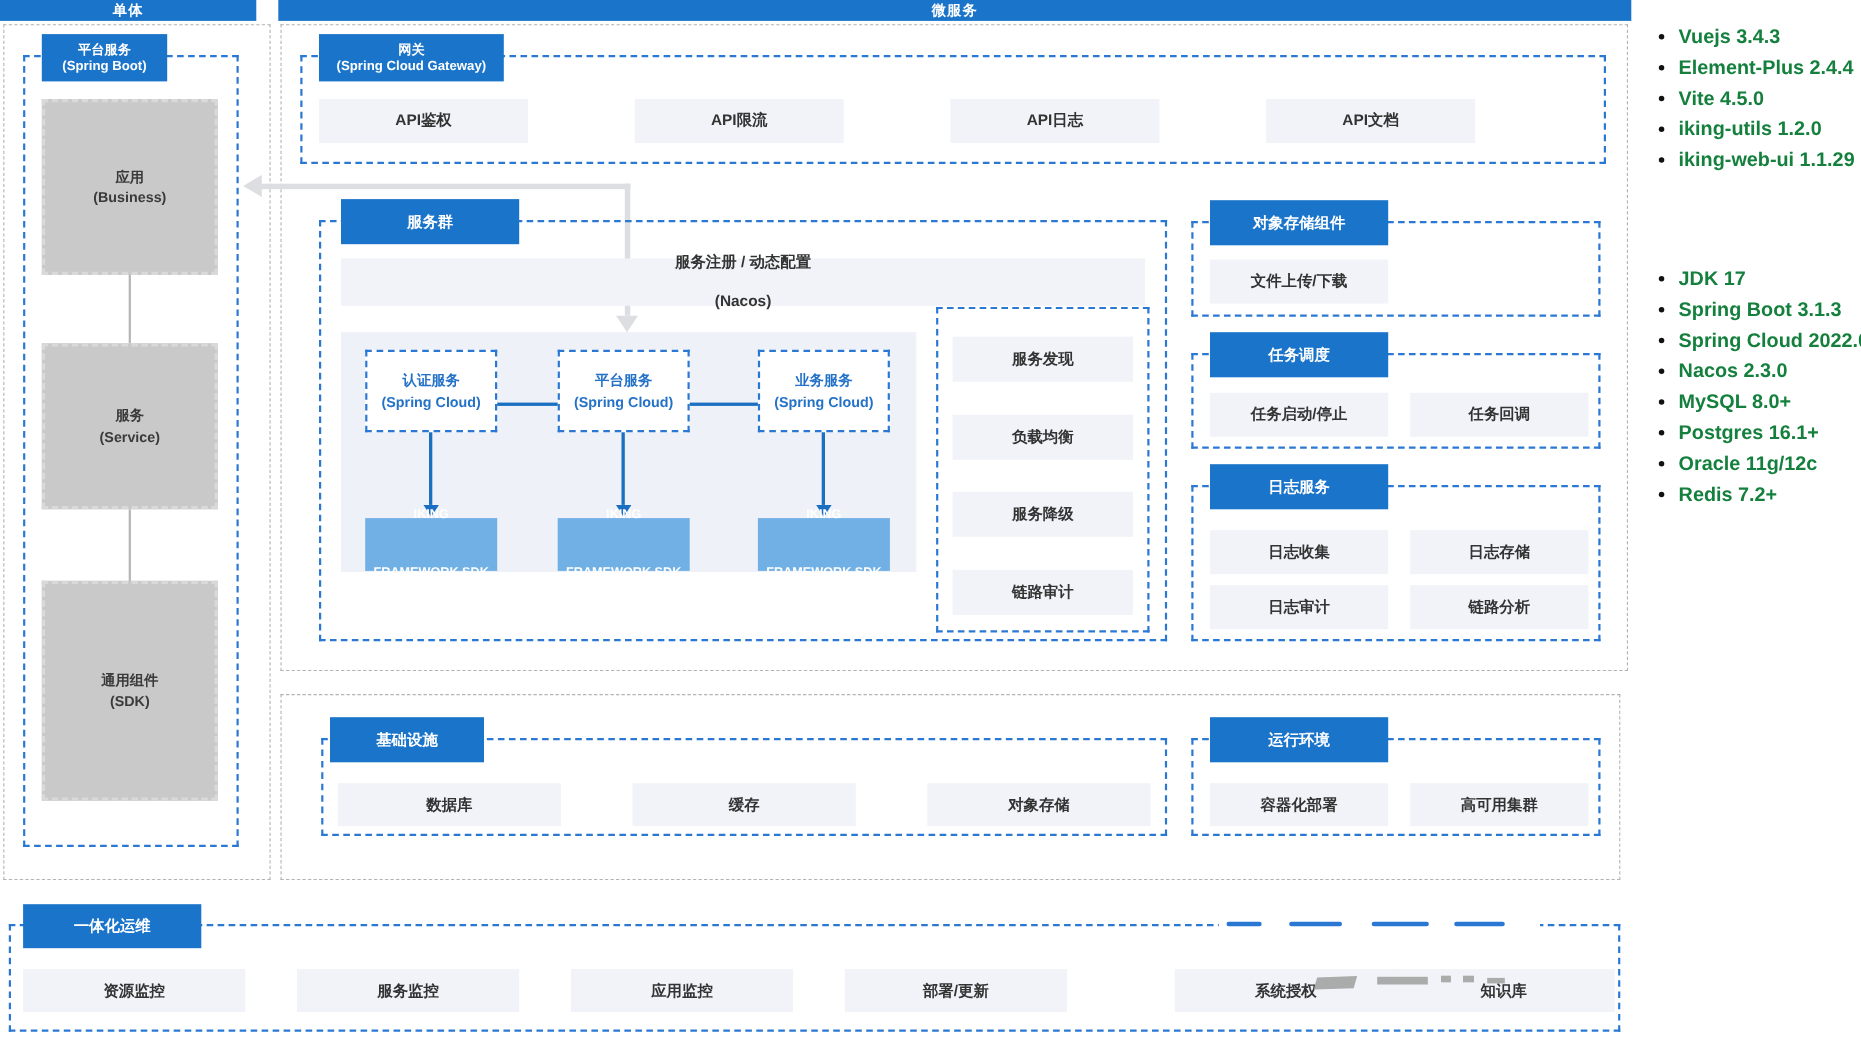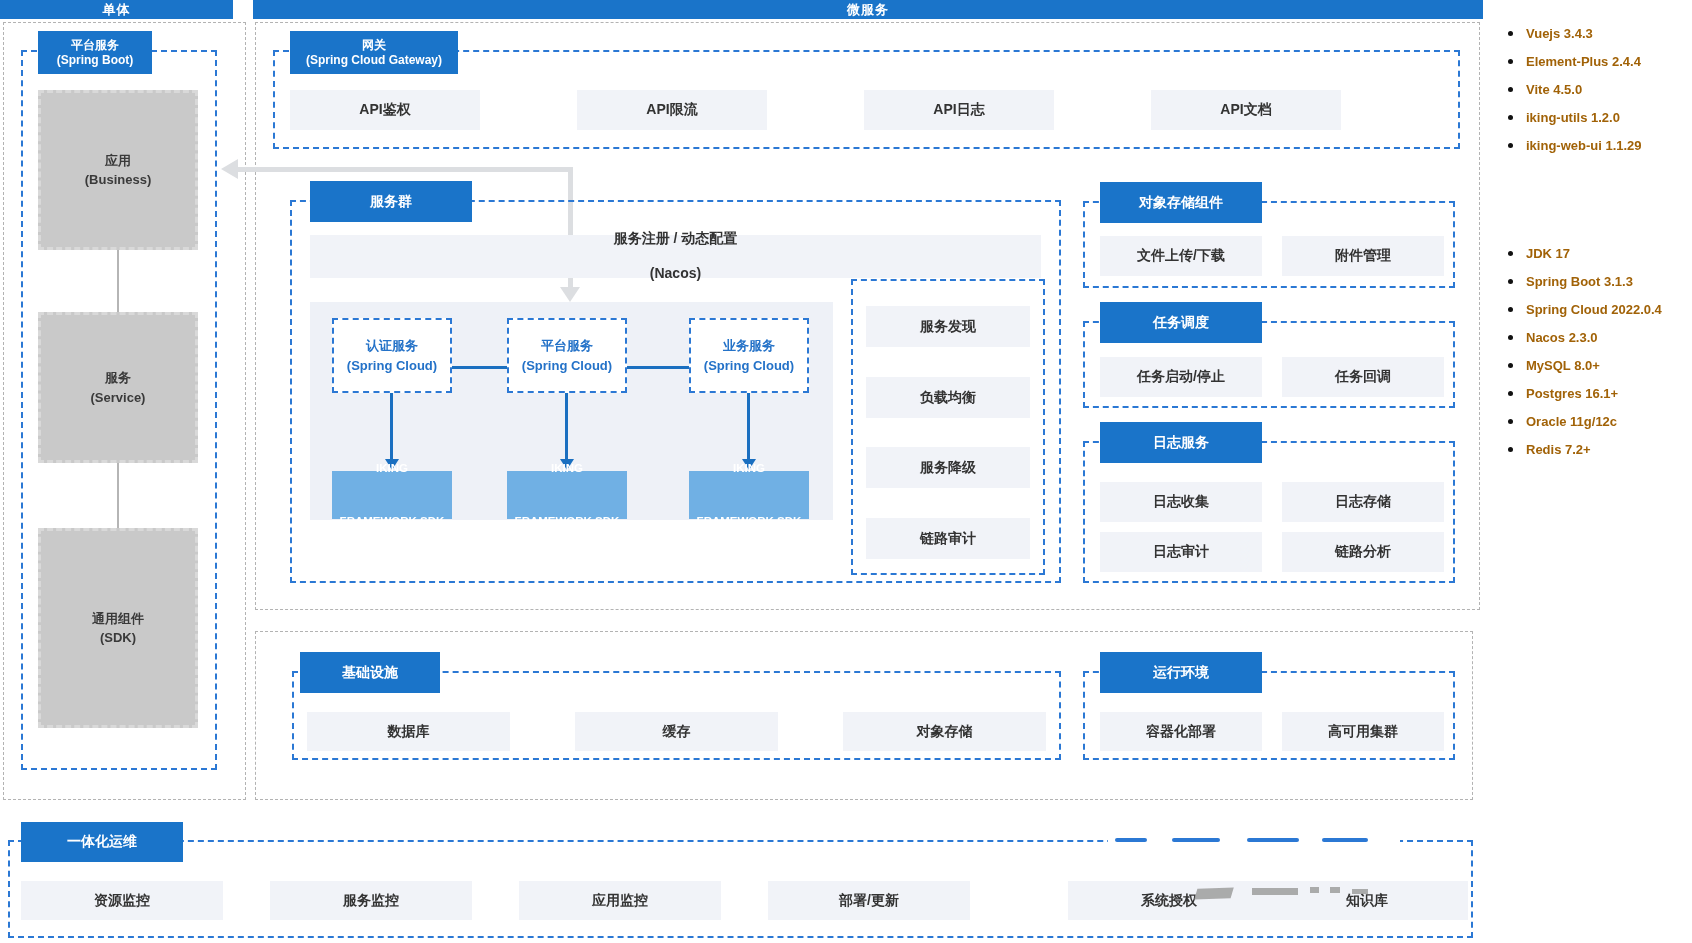--- a/index.html
+++ b/index.html
@@ -31,21 +31,21 @@
                  border-top:11px solid #1a6fc0;z-index:5;}
   .grayline{background:#dcdee1;z-index:2;}
   .grayhead-left{width:0;height:0;border-top:10px solid transparent;border-bottom:10px solid transparent;
                  border-right:17px solid #dcdee1;z-index:2;}
   .grayhead-down{width:0;height:0;border-left:10px solid transparent;border-right:10px solid transparent;
                  border-top:15px solid #dcdee1;z-index:2;}
   .nacos{background:#f1f3f8;display:flex;flex-direction:column;align-items:center;
          justify-content:center;font-size:14px;font-weight:600;line-height:1.4;z-index:4;gap:15px;}
   .tech-row{position:absolute;display:flex;align-items:center;height:28px;}
   .tech-dot{width:5px;height:5px;border-radius:50%;background:#111;margin-right:13px;flex:0 0 auto;}
-  .tech-txt{font-size:13px;font-weight:bold;color:#a16207;white-space:nowrap;}
+  .tech-txt{font-size:18px;font-weight:bold;color:#15803d;white-space:nowrap;}
   .vsep{border-left:1px dashed #bbb;z-index:1;}
   .smear{position:absolute;height:4px;border-radius:2px;background:#2b78d4;z-index:8;}
   .smudge{position:absolute;background:#9e9e9e;opacity:.85;z-index:9;}
 </style>
 </head>
 <body>
 
 <div id="stage">
 
   <div class="abs hdr" style="left:0;top:2;width:233px;height:19px;">单体</div>
@@ -140,21 +140,20 @@
 
   <div class="abs dash-b" style="left:851px;top:279px;width:194px;height:296px;background:#fff;"></div>
   <div class="abs item" style="left:866px;top:306px;width:164px;height:41px;">服务发现</div>
   <div class="abs item" style="left:866px;top:377px;width:164px;height:41px;">负载均衡</div>
   <div class="abs item" style="left:866px;top:447px;width:164px;height:41px;">服务降级</div>
   <div class="abs item" style="left:866px;top:518px;width:164px;height:41px;">链路审计</div>
 
   <div class="abs dash-b" style="left:1083px;top:201px;width:372px;height:87px;"></div>
   <div class="abs lbl one" style="left:1100px;top:182px;width:162px;height:41px;">对象存储组件</div>
   <div class="abs item" style="left:1100px;top:236px;width:162px;height:40px;">文件上传/下载</div>
-  <div class="abs item" style="left:1282px;top:236px;width:162px;height:40px;">附件管理</div>
 
   <div class="abs dash-b" style="left:1083px;top:321px;width:372px;height:87px;"></div>
   <div class="abs lbl one" style="left:1100px;top:302px;width:162px;height:41px;">任务调度</div>
   <div class="abs item" style="left:1100px;top:357px;width:162px;height:40px;">任务启动/停止</div>
   <div class="abs item" style="left:1282px;top:357px;width:162px;height:40px;">任务回调</div>
 
   <div class="abs dash-b" style="left:1083px;top:441px;width:372px;height:142px;"></div>
   <div class="abs lbl one" style="left:1100px;top:422px;width:162px;height:41px;">日志服务</div>
   <div class="abs item" style="left:1100px;top:482px;width:162px;height:40px;">日志收集</div>
   <div class="abs item" style="left:1282px;top:482px;width:162px;height:40px;">日志存储</div>

